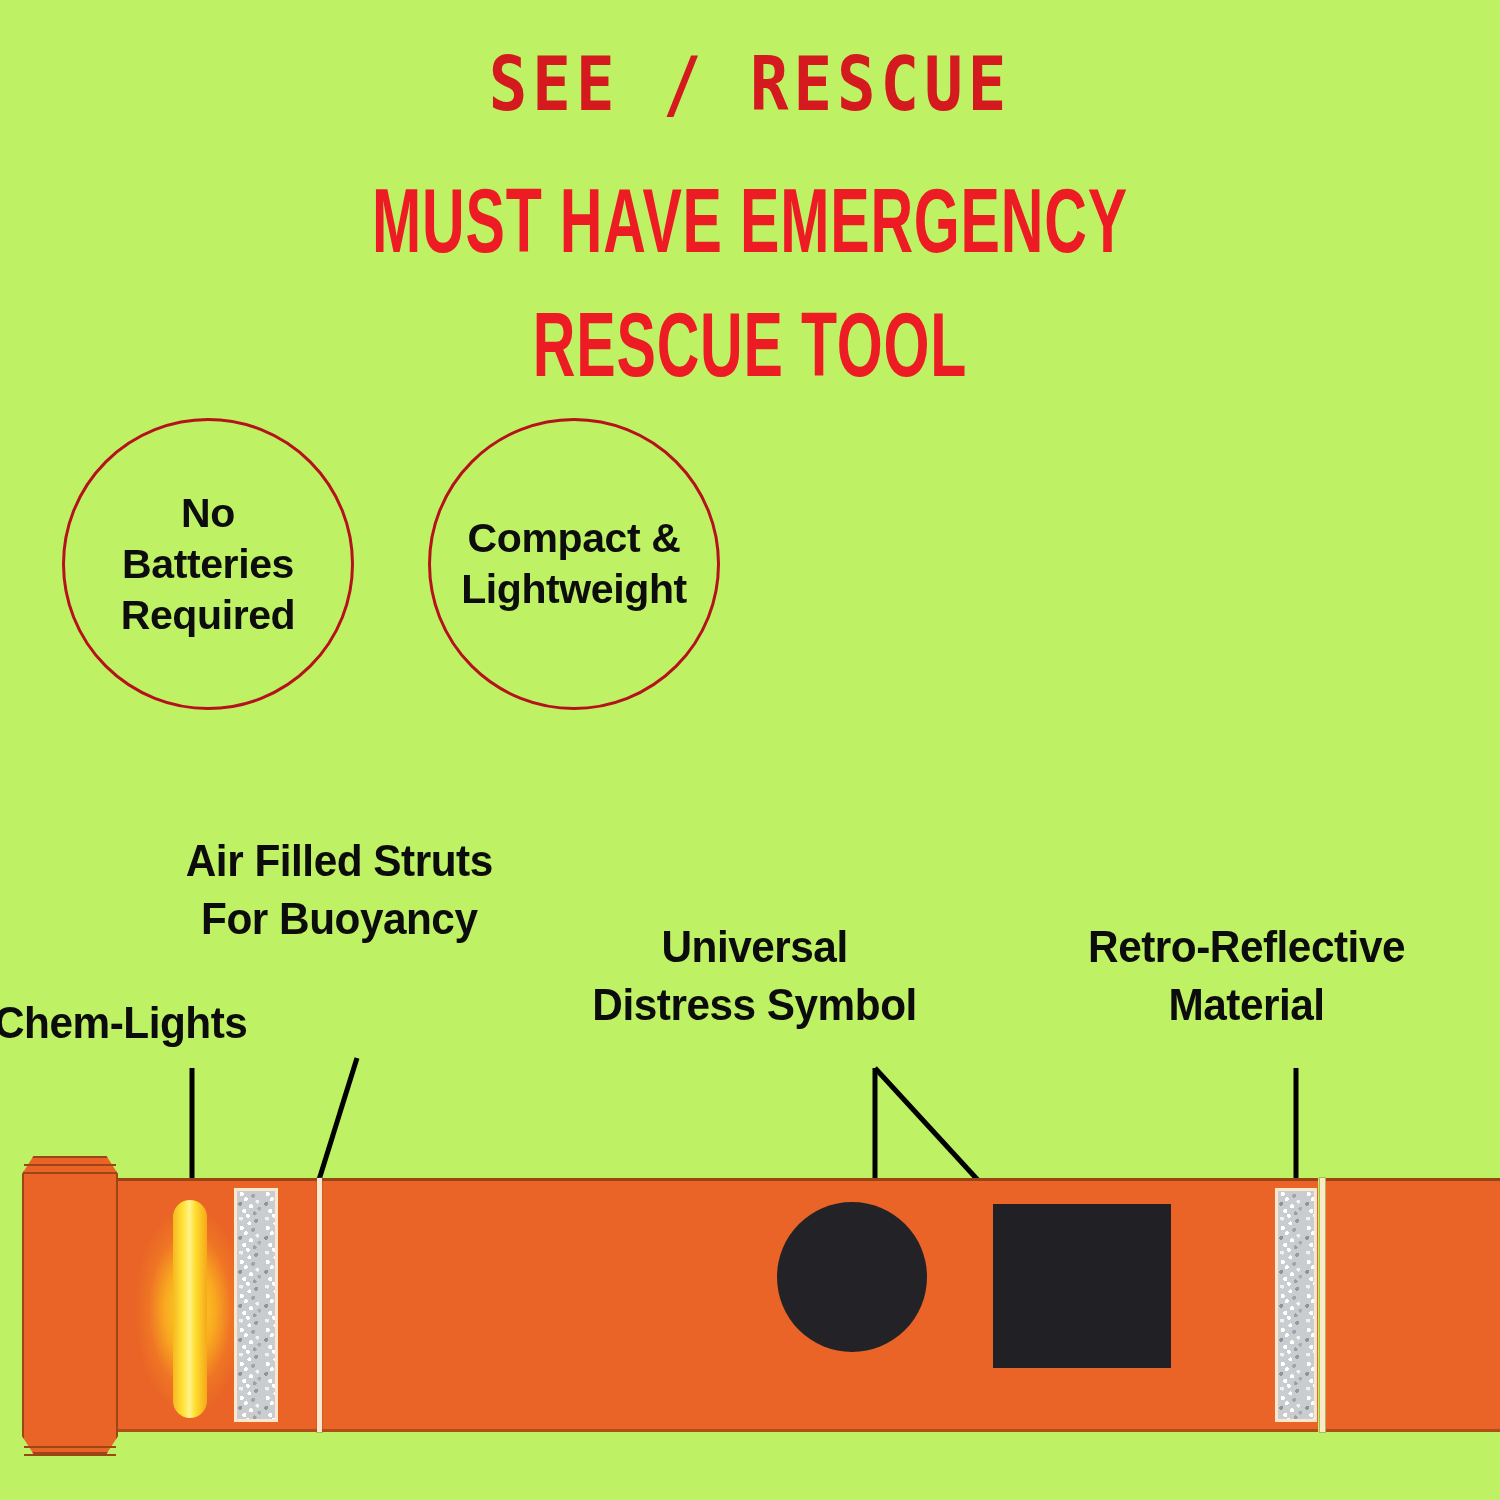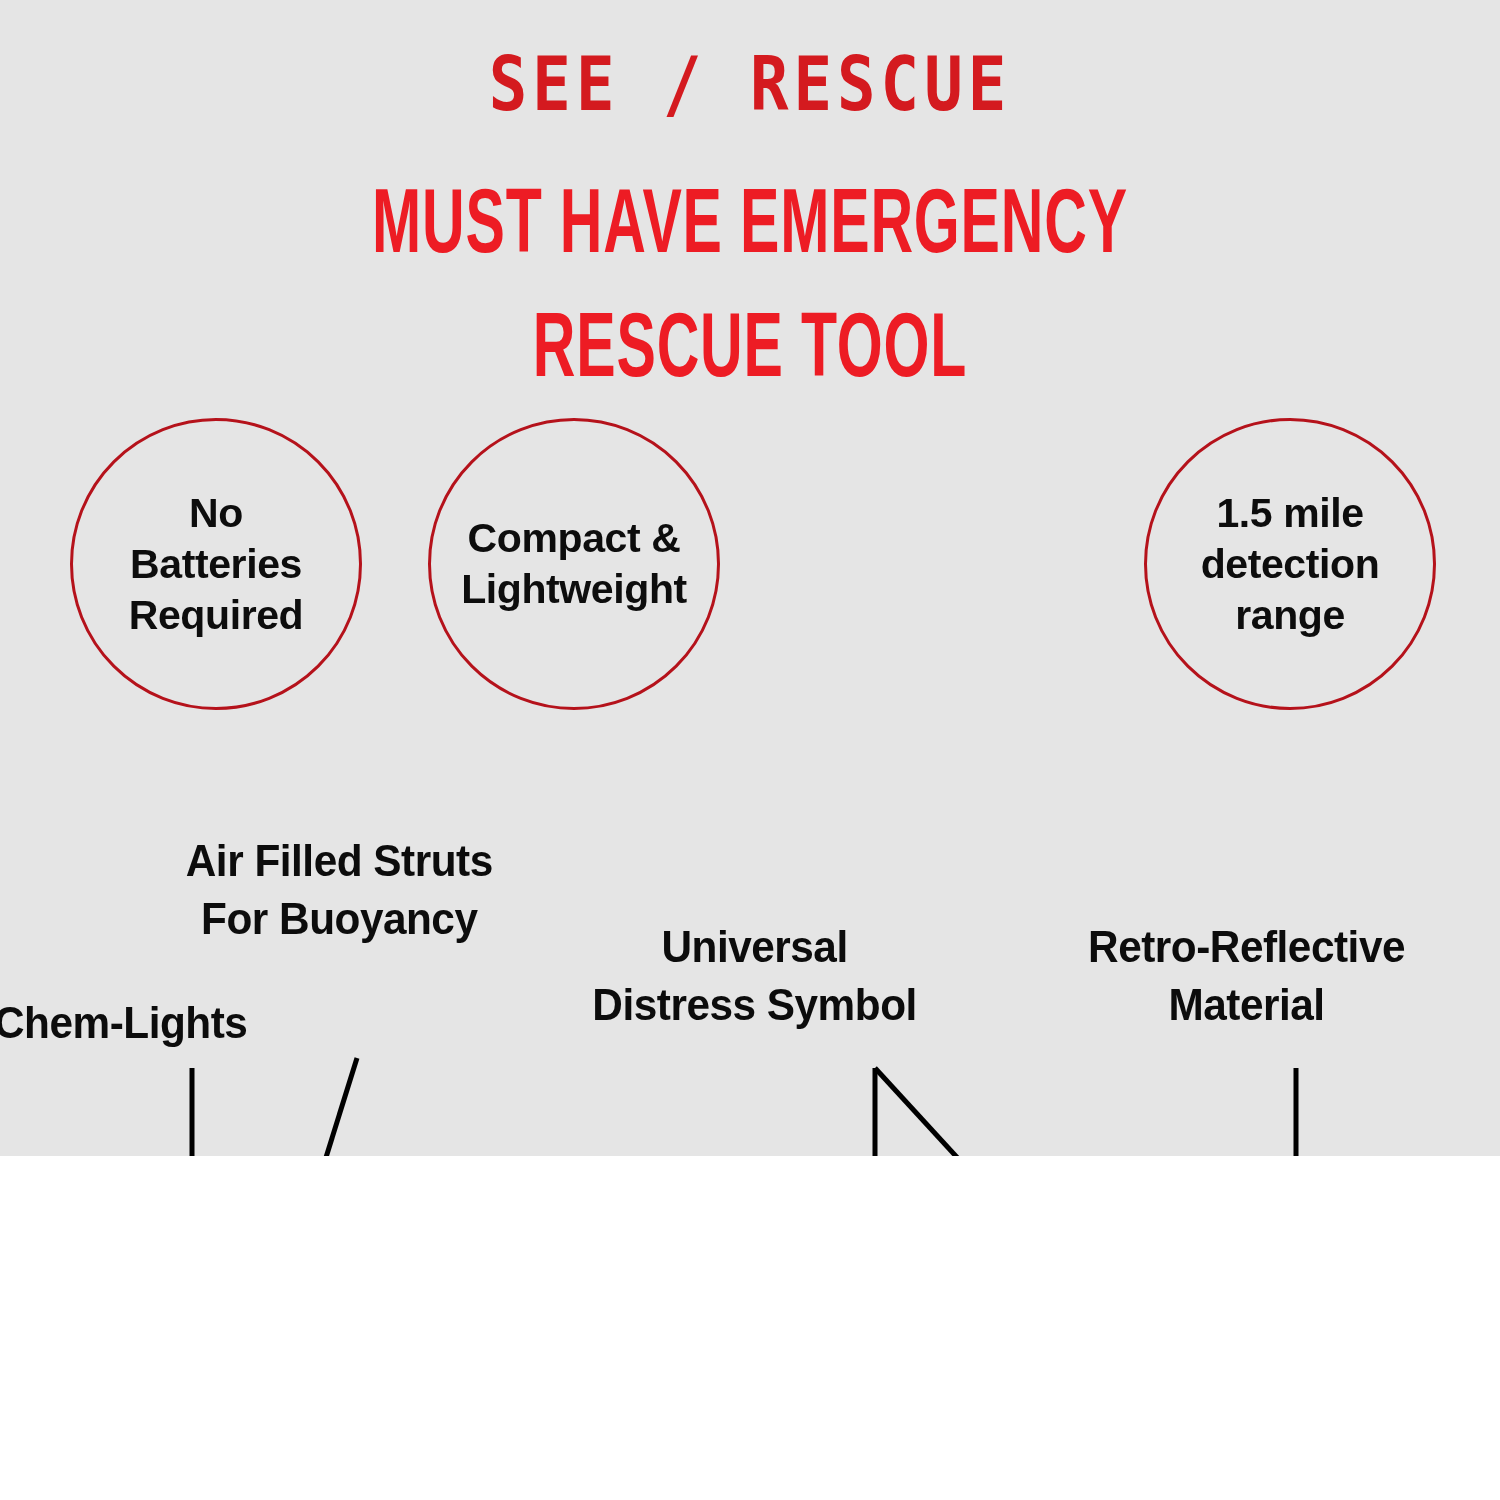--- a/index.html
+++ b/index.html
@@ -6,22 +6,22 @@
     margin: 0;
     padding: 0;
     background: #ffffff;
   }
   body {
     font-family: "Liberation Sans", sans-serif;
   }
   #page {
     position: relative;
     width: 1500px;
-    height: 1156px;
-    background: #e5e5e5;
+    height: 1500px;
+    background: #bef264;
     overflow: hidden;
   }
 
   
   #brand-line {
     position: absolute;
     top: 46px;
     left: 0;
     width: 1500px;
     text-align: center;
@@ -77,21 +77,21 @@
   }
   .badge-text {
     color: #0d0d0d;
     font-weight: bold;
     font-size: 41px;
     line-height: 51px;
     text-align: center;
     width: 330px;
     letter-spacing: -0.4px;
   }
-  #badge-0 { left: 8px; }
+  #badge-0 { left: 0; }
   #badge-1 { left: 366px; }
   #badge-2 { left: 724px; }
   #badge-3 { left: 1082px; }
 
   
   .callout {
     position: absolute;
     color: #0c0c0c;
     font-family: "Liberation Sans Narrow", "Liberation Sans", sans-serif;
     font-weight: bold;
@@ -251,23 +251,20 @@
     <span class="hl-row">RESCUE TOOL</span>
   </div>
 
   <div id="badges">
     <div class="badge" id="badge-0">
       <div class="badge-text">No<br>Batteries<br>Required</div>
     </div>
     <div class="badge" id="badge-1">
       <div class="badge-text">Compact &amp;<br>Lightweight</div>
     </div>
-    <div class="badge" id="badge-3">
-      <div class="badge-text">1.5 mile<br>detection<br>range</div>
-    </div>
   </div>
 
   <div class="callout" id="callout-struts">Air Filled Struts<br>For Buoyancy</div>
   <div class="callout" id="callout-chem">Chem-Lights</div>
   <div class="callout" id="callout-distress">Universal<br>Distress Symbol</div>
   <div class="callout" id="callout-retro">Retro-Reflective<br>Material</div>
 
   <svg id="leaders" viewBox="0 0 1500 1500">
     <line x1="192" y1="1068" x2="192" y2="1232" stroke="#000" stroke-width="5"></line>
     <line x1="357" y1="1058" x2="318" y2="1183" stroke="#000" stroke-width="5"></line>

